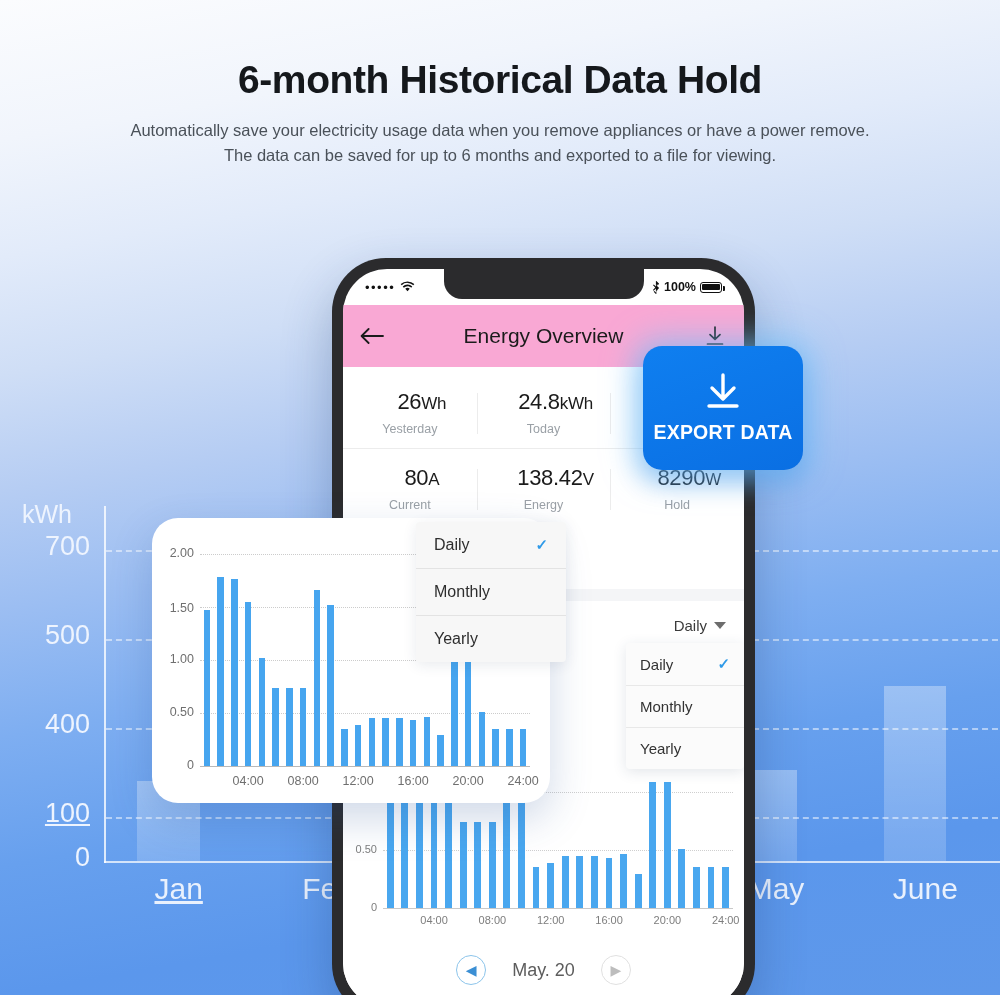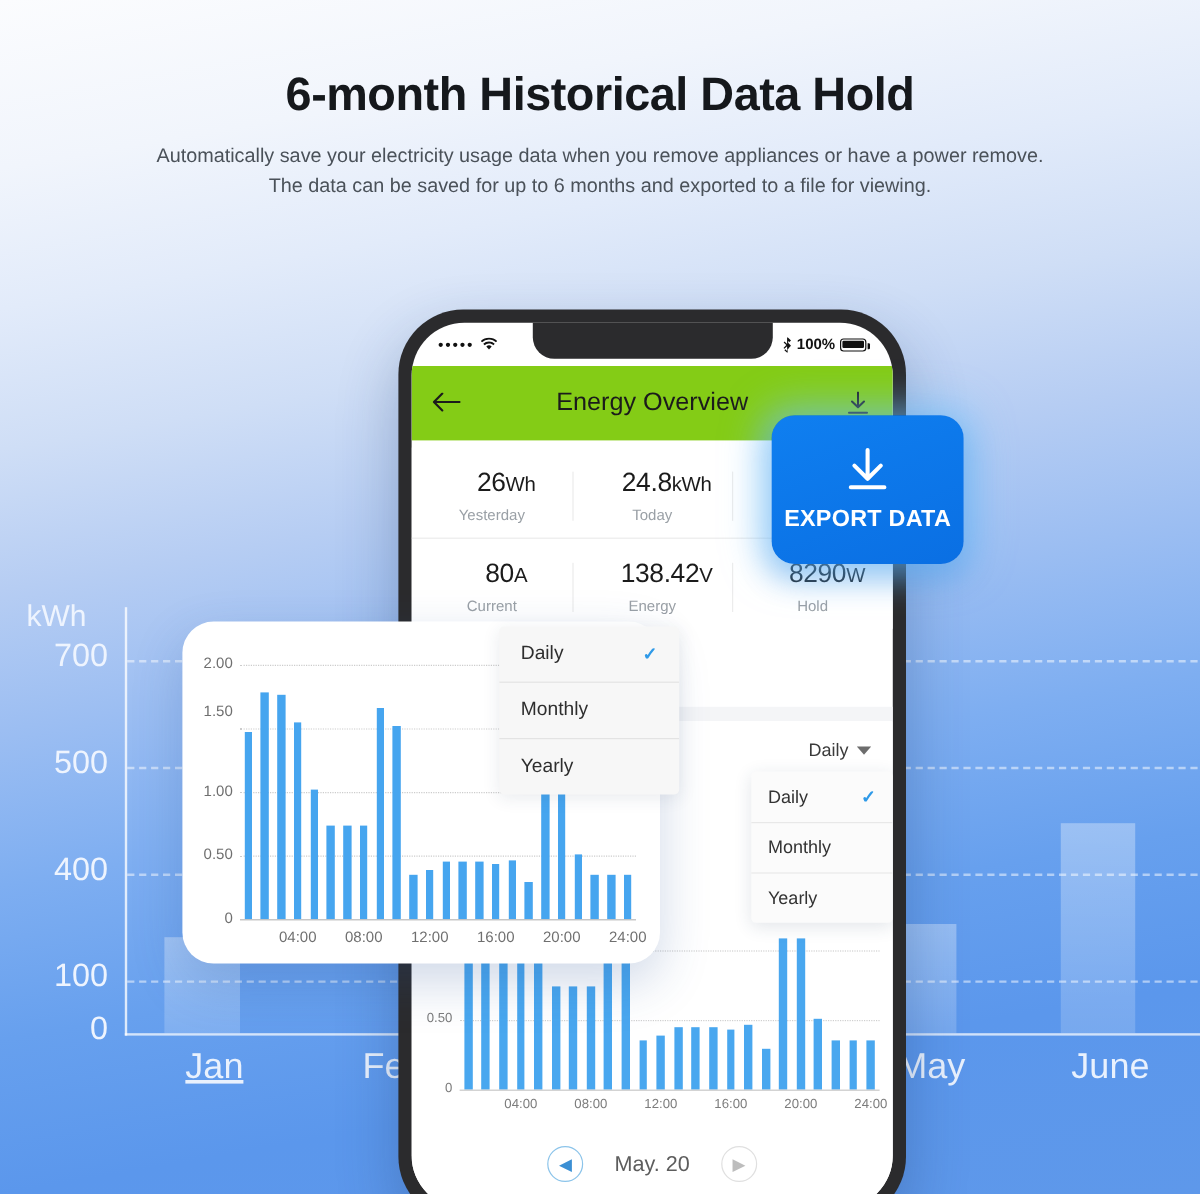--- a/index.html
+++ b/index.html
@@ -74,21 +74,21 @@
   .sb-right { display:flex; align-items:center; gap:4px; font-weight:600; font-size:12.5px; }
   .batt {
     width:22px; height:11px; border:1.6px solid #111; border-radius:3px;
     position:relative; display:inline-block;
   }
   .batt::after{content:"";position:absolute;right:-4px;top:3px;width:2px;height:5px;background:#111;border-radius:0 1px 1px 0;}
   .batt i{position:absolute;left:1.3px;top:1.3px;bottom:1.3px;right:1.3px;background:#111;border-radius:1px;display:block;}
 
   .navbar {
     position:absolute; top:36px; left:0; width:401px; height:62px;
-    display:flex; align-items:center; z-index:4; background:#84cc16;
+    display:flex; align-items:center; z-index:4; background:#f9a8d4;
   }
   .nav-back { width:58px; text-align:center; font-size:25px; color:#1b1b1b; }
   .nav-title { flex:1; text-align:center; font-size:21px; color:#1b1b1b; }
   .nav-dl { width:58px; display:flex; justify-content:center; }
 
   .stats {
     position:absolute; top:104px; left:0; width:401px; background:#fff; z-index:2;
   }
   .stats-row { display:flex; }
   .stat { flex:1; text-align:center; padding:16px 0 12px; position:relative; }
@@ -194,21 +194,21 @@
       <div class="bg-bar" style="left: 136.853px; width: 62.72px; height: 79.875px; bottom: 134px;"></div>
       <div class="bg-bar" style="left: 734.187px; width: 62.72px; height: 90.9687px; bottom: 134px;"></div>
       <div class="bg-bar" style="left: 883.52px; width: 62.72px; height: 175.281px; bottom: 134px;"></div>
     </div>
   <div class="bg-vline"></div>
   <div class="bg-hline"></div>
   <div id="bg-ylabs">
       <div class="bg-axis-label" style="left: 0px; top: 531.375px;">700</div>
       <div class="bg-axis-label" style="left: 0px; top: 620.125px;">500</div>
       <div class="bg-axis-label" style="left: 0px; top: 708.875px;">400</div>
-      <div class="bg-axis-label" style="left: 0px; top: 797.625px;">100</div>
+      <div class="bg-axis-label" style="left: 0px; top: 797.625px; text-decoration: underline;">100</div>
       <div class="bg-axis-label" style="left: 0px; top: 842px;">0</div>
     </div>
   <div id="bg-months">
       <div class="bg-month" style="left: 98.6667px; text-decoration: underline;">Jan</div>
       <div class="bg-month" style="left: 248px;">Feb</div>
       <div class="bg-month" style="left: 397.333px;">Mar</div>
       <div class="bg-month" style="left: 546.667px;">Apr</div>
       <div class="bg-month" style="left: 696px;">May</div>
       <div class="bg-month" style="left: 845.333px;">June</div>
     </div>
@@ -378,21 +378,21 @@
 
 <div class="float-card">
   <div id="fc-grids">
       <div class="fc-grid" style="left: 48px; top: 36px; width: 330px;"></div>
       <div class="fc-grid" style="left: 48px; top: 89px; width: 330px;"></div>
       <div class="fc-grid" style="left: 48px; top: 142px; width: 330px;"></div>
       <div class="fc-grid" style="left: 48px; top: 195px; width: 330px;"></div>
     </div>
   <div id="fc-ylabs">
       <div class="fc-ylab" style="left: 0px; top: 28px;">2.00</div>
-      <div class="fc-ylab" style="left: 0px; top: 68px;">1.50</div>
+      <div class="fc-ylab" style="left: 0px; top: 83px;">1.50</div>
       <div class="fc-ylab" style="left: 0px; top: 134px;">1.00</div>
       <div class="fc-ylab" style="left: 0px; top: 187px;">0.50</div>
       <div class="fc-ylab" style="left: 0px; top: 240px;">0</div>
     </div>
   <div id="fc-bars">
       <div class="fc-bar" style="left: 51.575px; width: 6.4625px; height: 155.82px; top: 92.18px;"></div>
       <div class="fc-bar" style="left: 65.325px; width: 6.4625px; height: 188.68px; top: 59.32px;"></div>
       <div class="fc-bar" style="left: 79.075px; width: 6.4625px; height: 186.56px; top: 61.44px;"></div>
       <div class="fc-bar" style="left: 92.825px; width: 6.4625px; height: 164.3px; top: 83.7px;"></div>
       <div class="fc-bar" style="left: 106.575px; width: 6.4625px; height: 108.12px; top: 139.88px;"></div>

